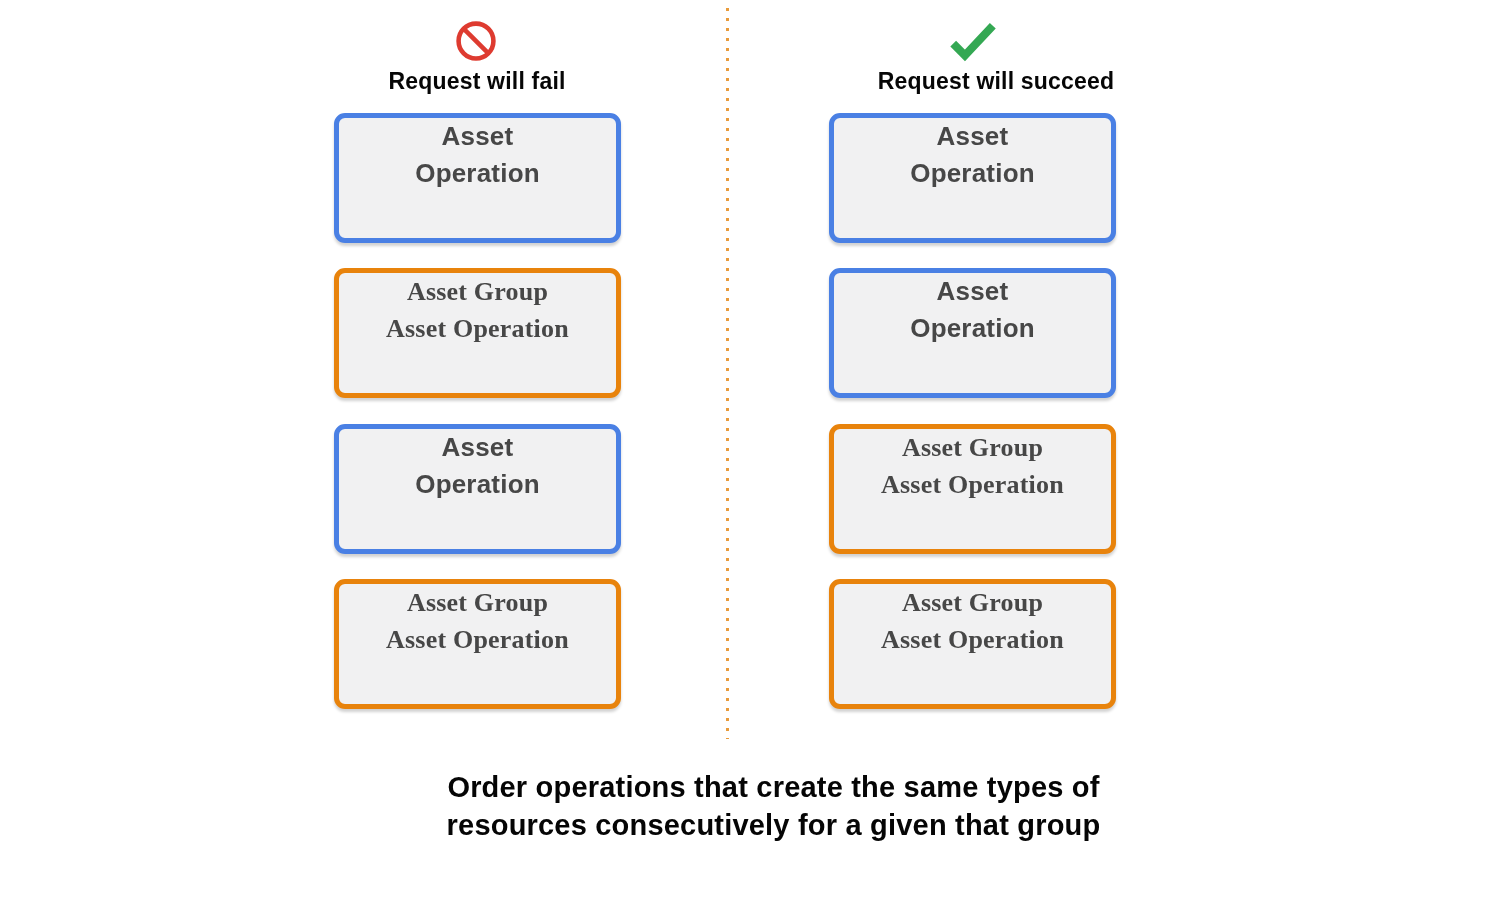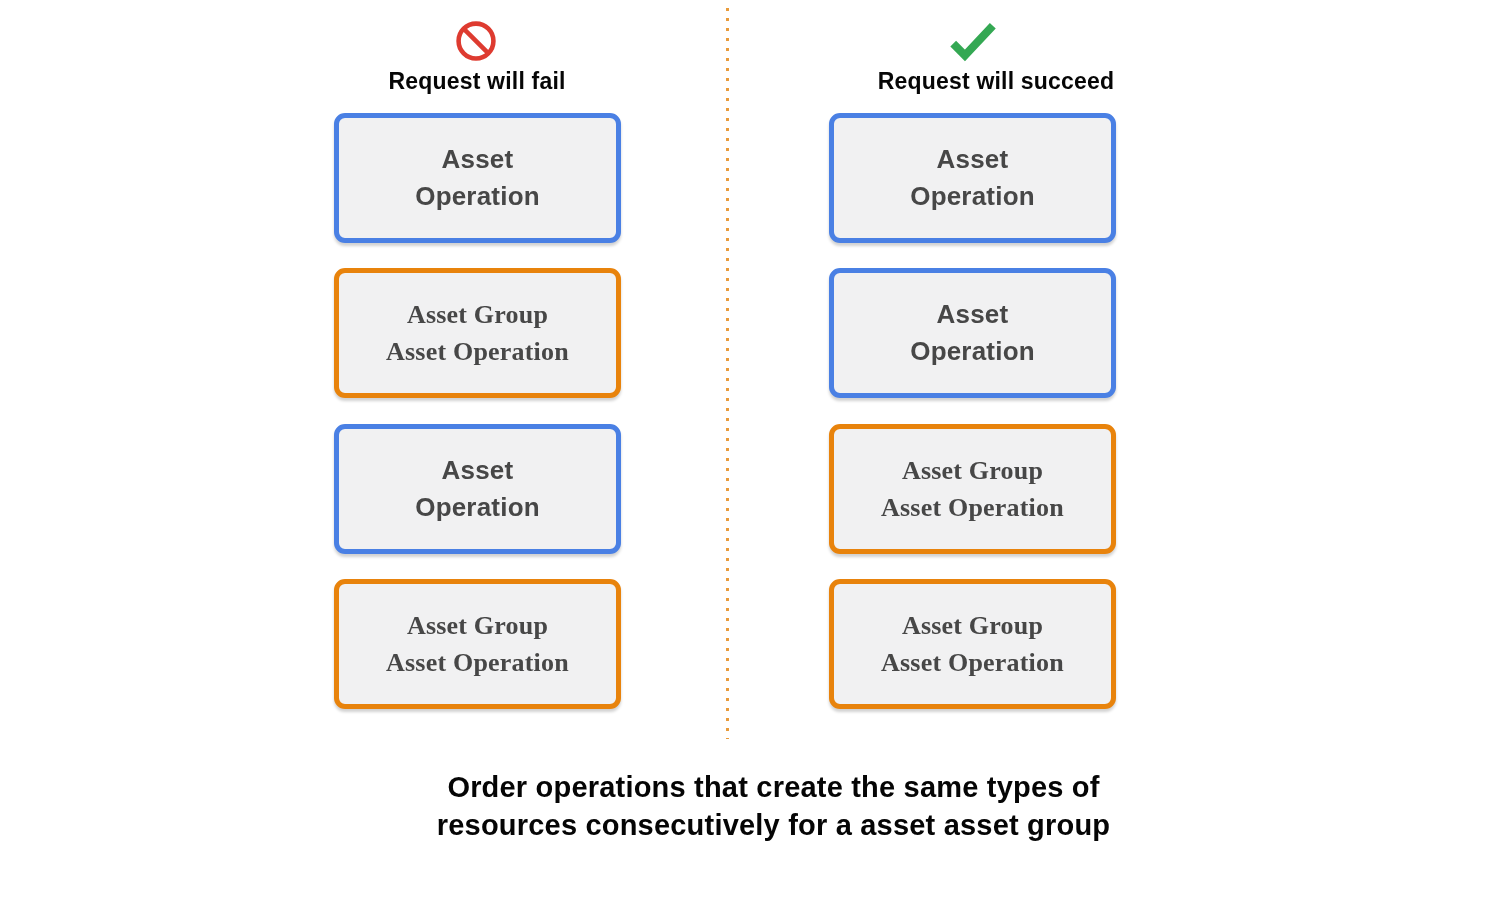--- a/index.html
+++ b/index.html
@@ -34,21 +34,20 @@
   .op-box {
     position: absolute;
     width: 287px;
     height: 130px;
     background: #f1f1f2;
     border: 5px solid;
     border-radius: 11px;
     box-shadow: 0 3px 3px rgba(0,0,0,0.18);
     display: flex;
     flex-direction: column;
-    justify-content: center;
     align-items: center;
     text-align: center;
     font-size: 26px;
     font-weight: 700;
     color: #474747;
     line-height: 37px;
     letter-spacing: 0.2px;
   }
   .op-box.blue   { border-color: #4a80e4; }
   .op-box.orange { border-color: #e8830c; font-family: Liberation Serif, serif; }
@@ -142,16 +141,16 @@
       <span>Asset Operation</span>
     </div>
     <div class="op-box orange row-3">
       <span>Asset Group</span>
       <span>Asset Operation</span>
     </div>
   </div>
 
   <div class="caption">
     <span>Order operations that create the same types of</span>
-    <span>resources consecutively for a asset asset group</span>
+    <span>resources consecutively for a given that group</span>
   </div>
 
 </div>
 
 </body></html>

